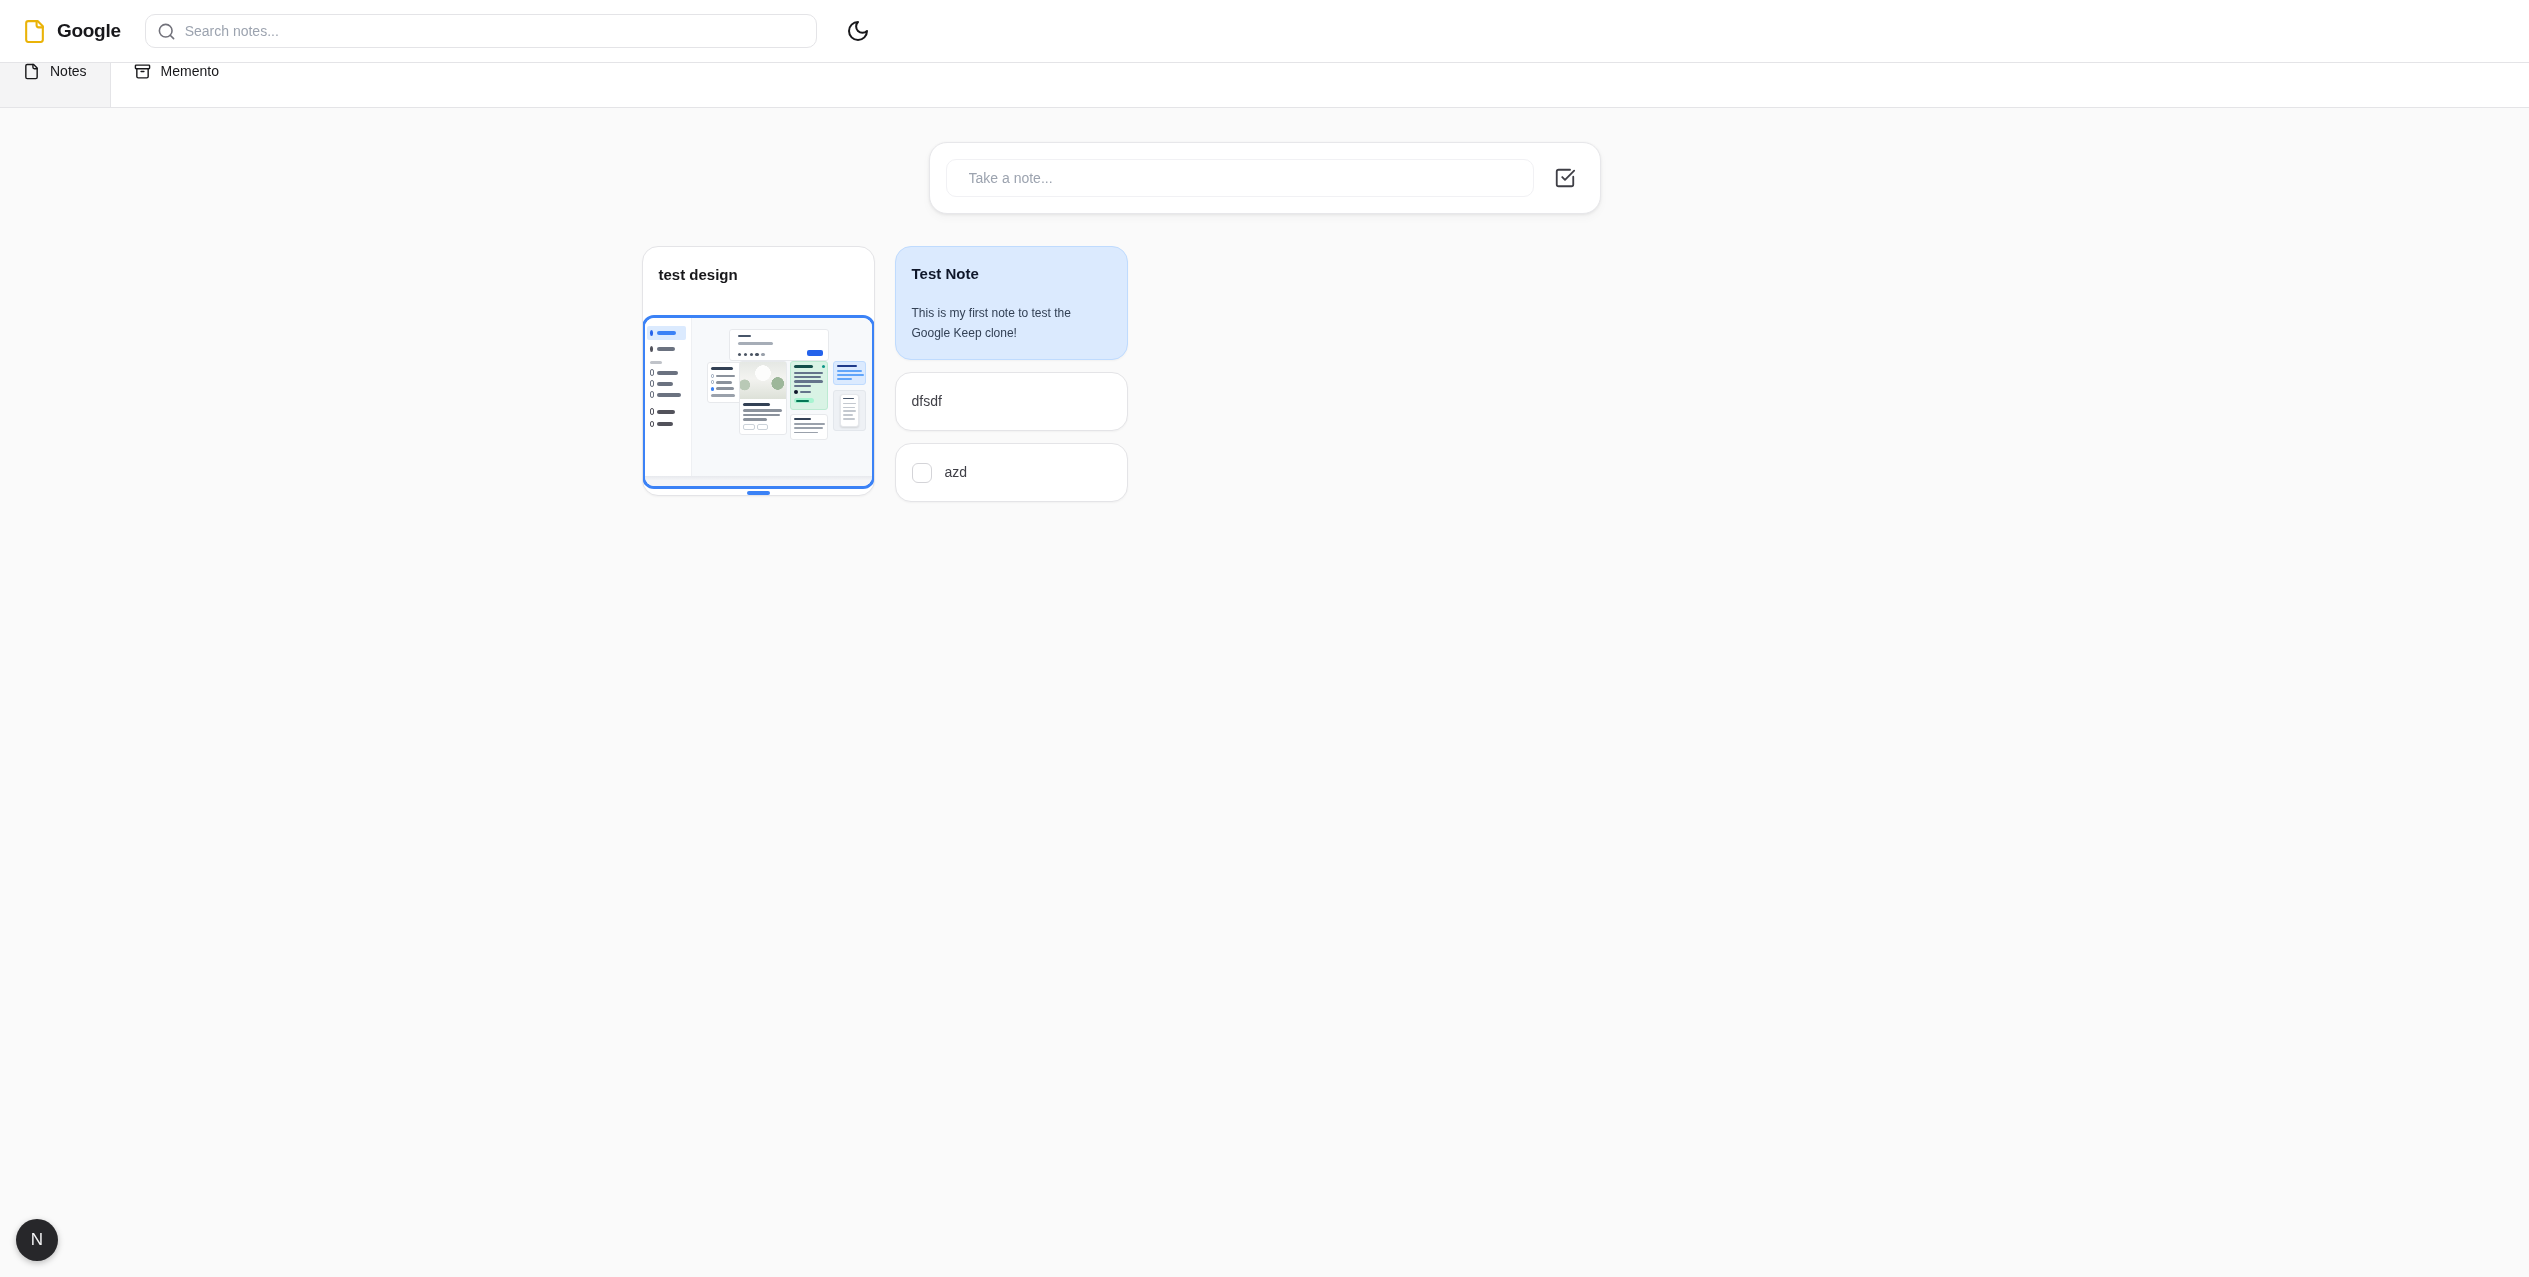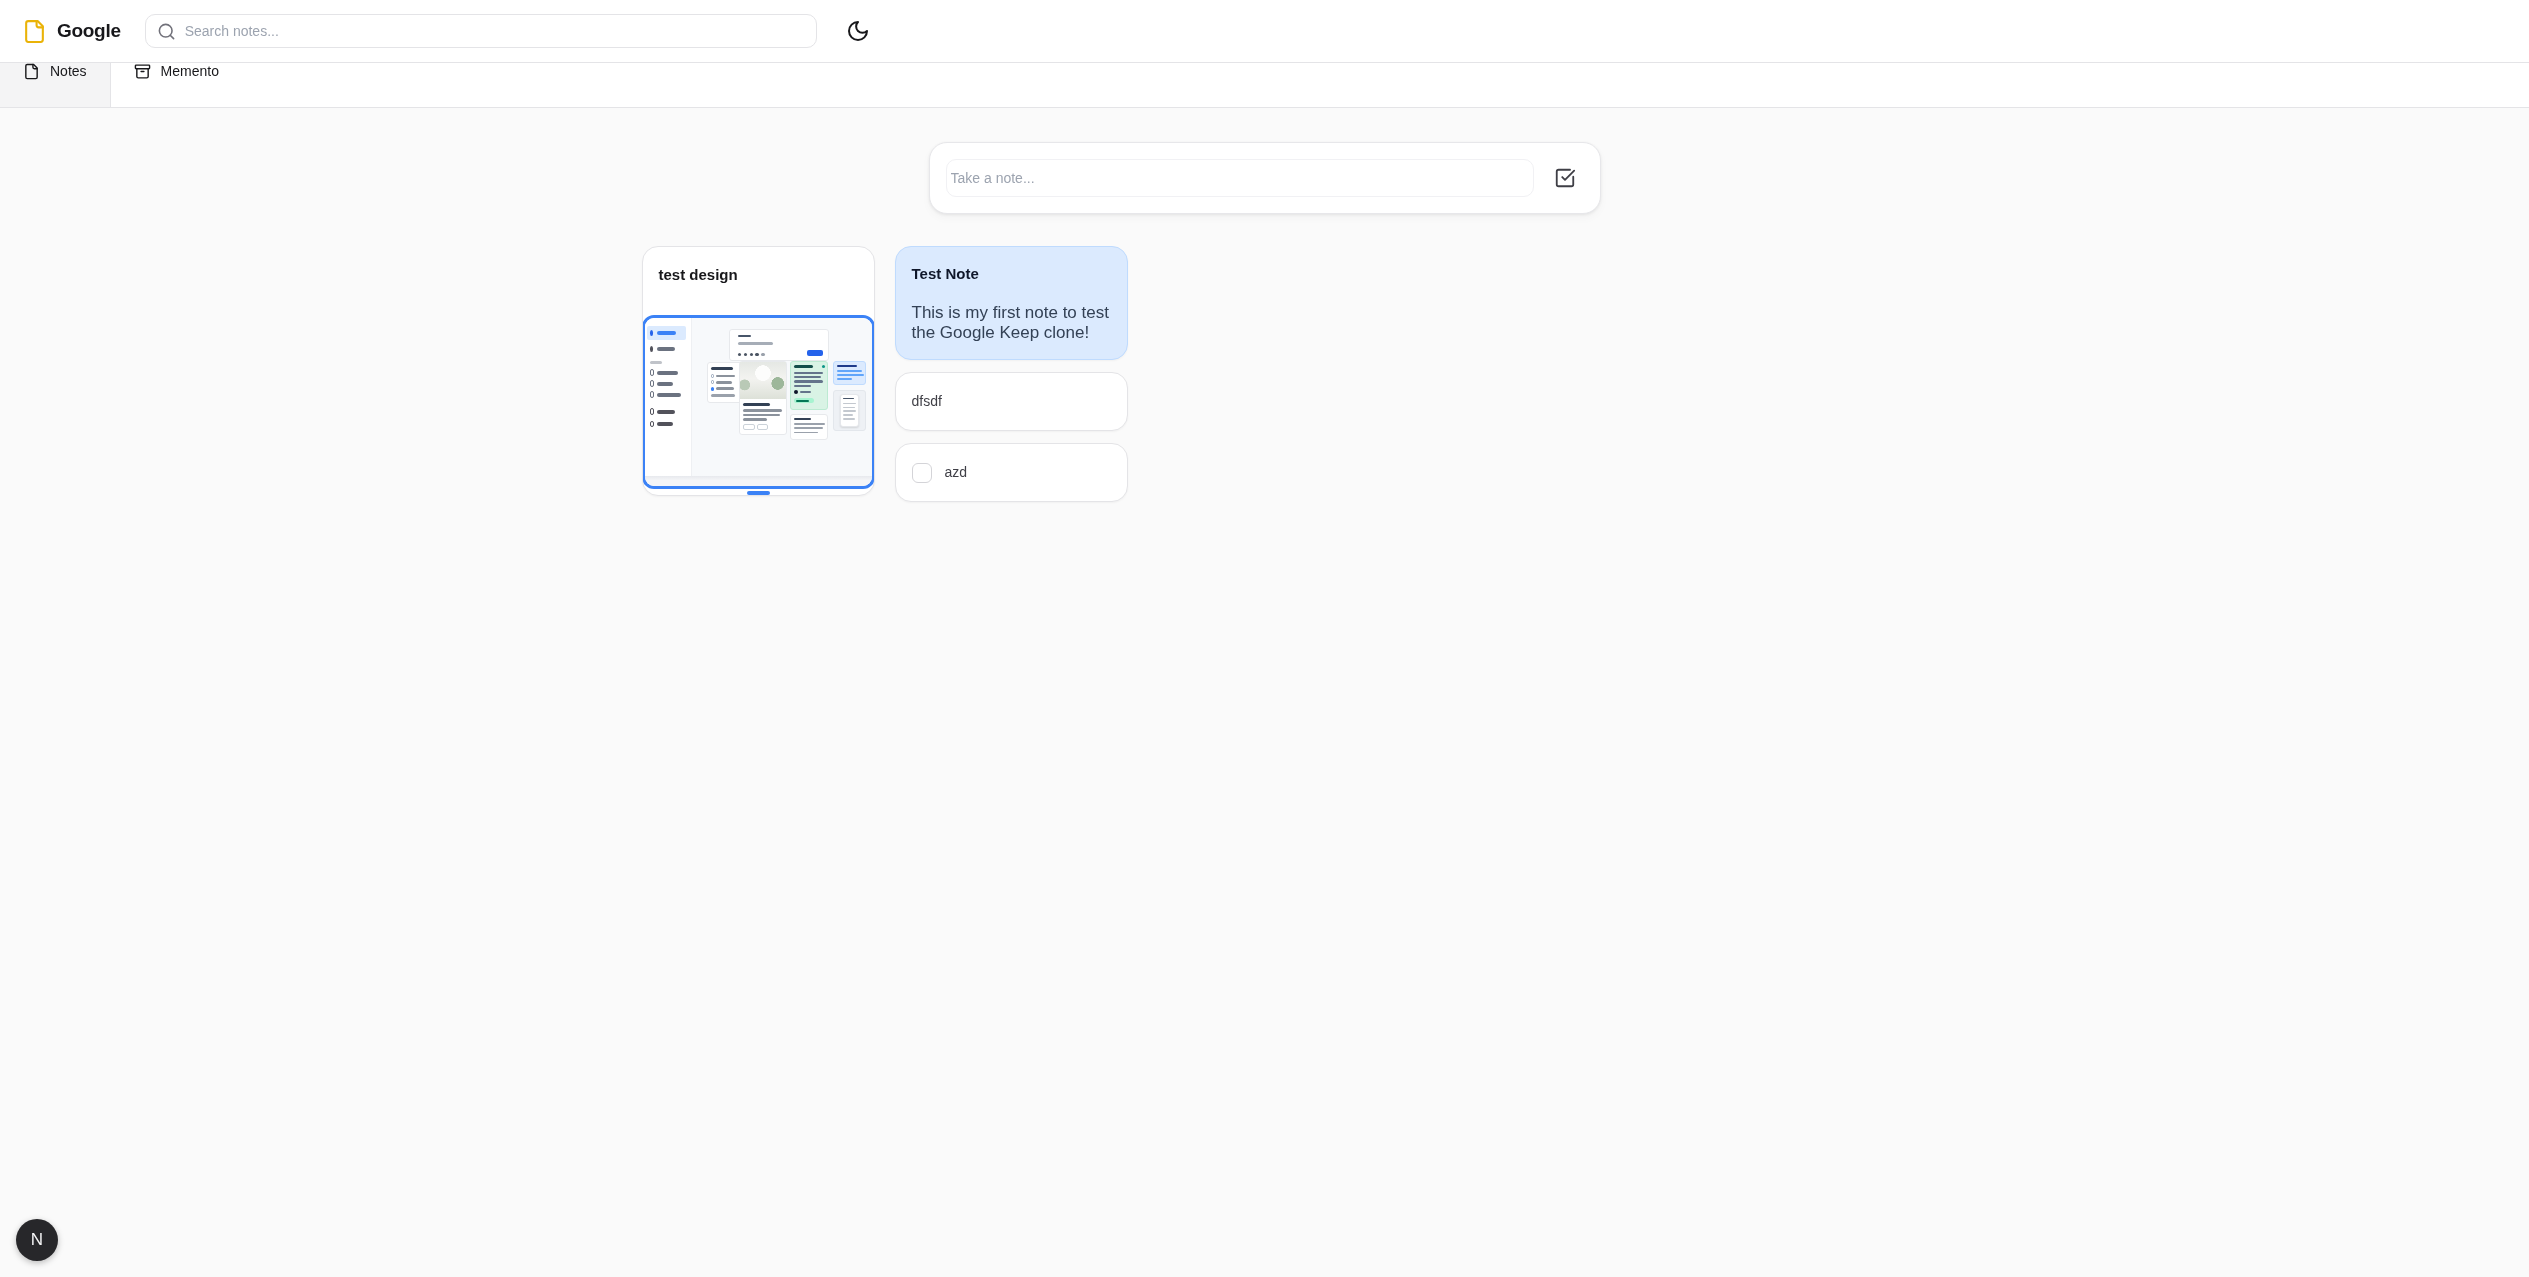--- a/index.html
+++ b/index.html
@@ -44,21 +44,21 @@
   .tab.active { background: #f4f4f5; border-right: 1px solid #e4e4e7; }
 
   
   .composer {
     width: 672px; margin: 34px auto 0; background: #fff; border: 1px solid #e7e7ea;
     border-radius: 18px; box-shadow: 0 1px 3px rgba(0,0,0,0.07), 0 4px 10px rgba(0,0,0,0.03);
     padding: 16px; display: flex; align-items: center; gap: 12px;
   }
   .composer input {
     flex: 1; height: 38px; border: 1px solid #f1f1f4; border-radius: 10px;
-    padding: 0 4px; font-size: 14px; color: #18181b; outline: none; font-family: inherit;
+    padding: 0 22px; font-size: 14px; color: #18181b; outline: none; font-family: inherit;
   }
   .composer input::placeholder { color: #9ca3af; }
   .composer .icon-btn { margin-left: 0; }
 
   
   .board { width: 1246px; margin: 32px auto 0; display: flex; gap: 20px; align-items: flex-start; }
   .col { width: 233px; display: flex; flex-direction: column; gap: 12px; }
   .card {
     background: #fff; border: 1px solid #e4e4e7; border-radius: 16px;
     box-shadow: 0 1px 2px rgba(0,0,0,0.04); width: 100%; overflow: hidden; cursor: pointer;
@@ -71,21 +71,21 @@
   .thumb {
     width: 233px; height: 174px; margin-left: -1px; margin-right: -1px;
     border: 3px solid #3b82f6; border-radius: 12px; background: #fff;
     position: relative; overflow: hidden;
   }
   .sel-handle { width: 23px; height: 4px; background: #3b82f6; border-radius: 3px; margin: 2px auto 0; }
   .card-design .card-text { padding: 24px 16px 20px; }
 
   .card-blue { background: #dbeafe; border-color: #bfdbfe; padding: 16px; }
   .card-blue .card-title { color: #0f172a; }
-  .card-blue .card-text { margin-top: 19px; font-size: 17px; color: #334155; line-height: 20px; }
+  .card-blue .card-text { margin-top: 19px; font-size: 12px; color: #334155; line-height: 20px; }
 
   .card-check { padding: 18px 16px; display: flex; align-items: center; gap: 13px; }
   .checkbox {
     width: 20px; height: 20px; border: 1.5px solid #d4d4d8; border-radius: 6px; background: #fff; flex: none;
   }
   .card-plain { padding: 18px 16px; }
 
   
   .avatar {
     position: absolute; left: 16px; bottom: 16px; width: 42px; height: 42px; border-radius: 50%;

